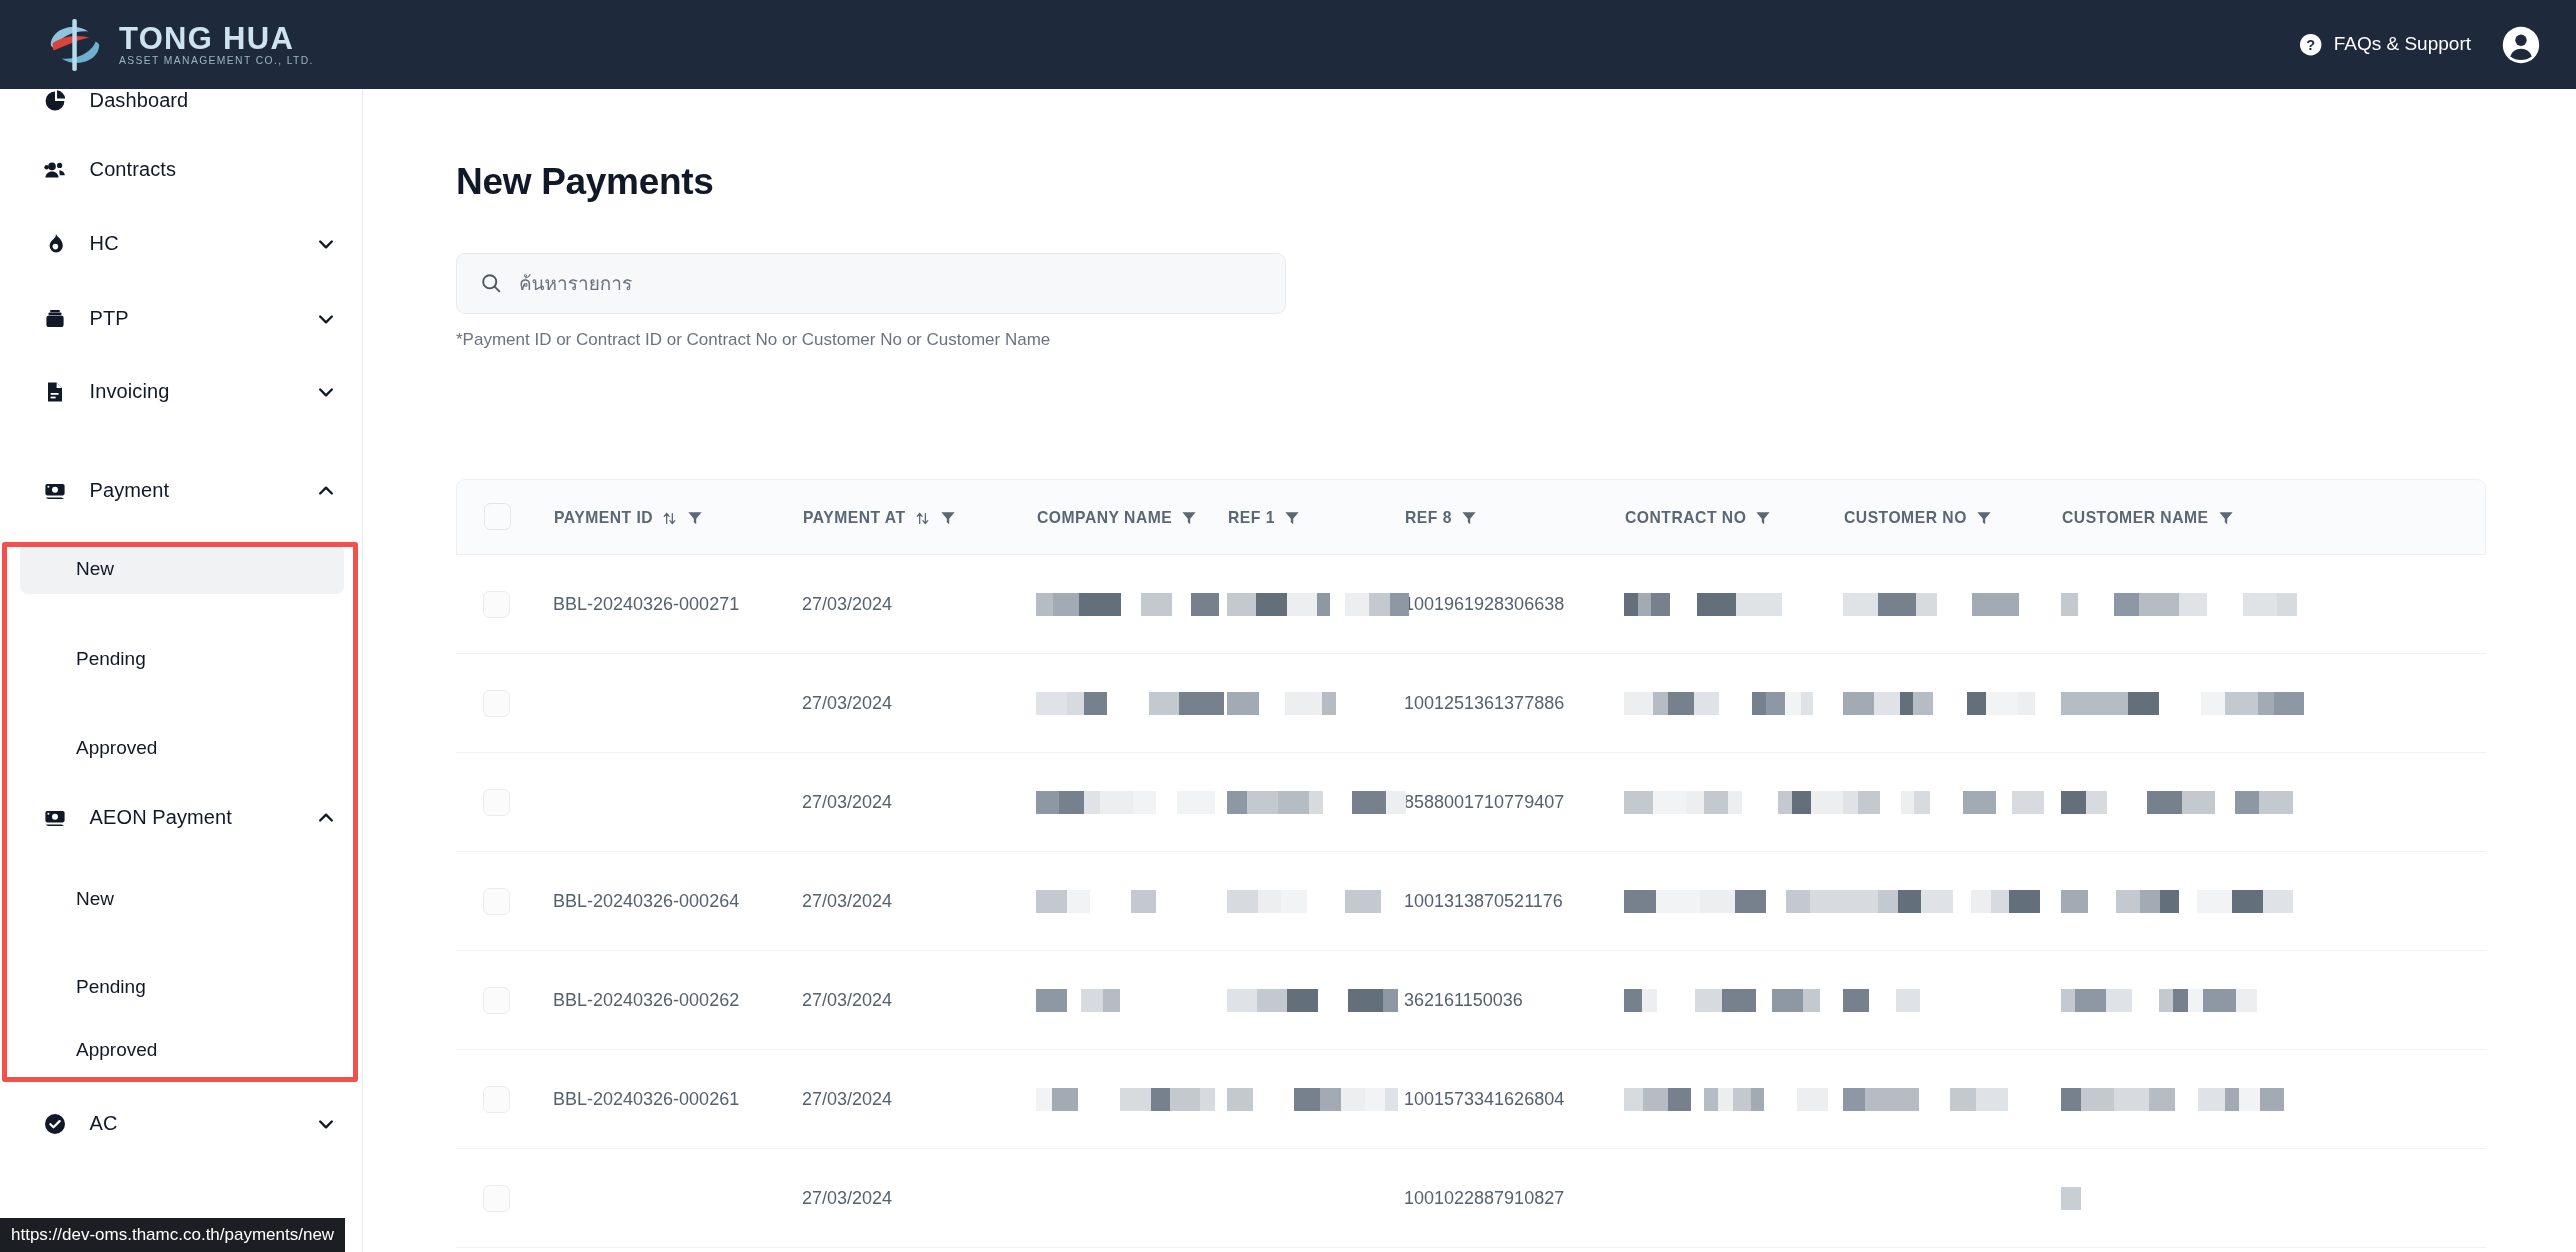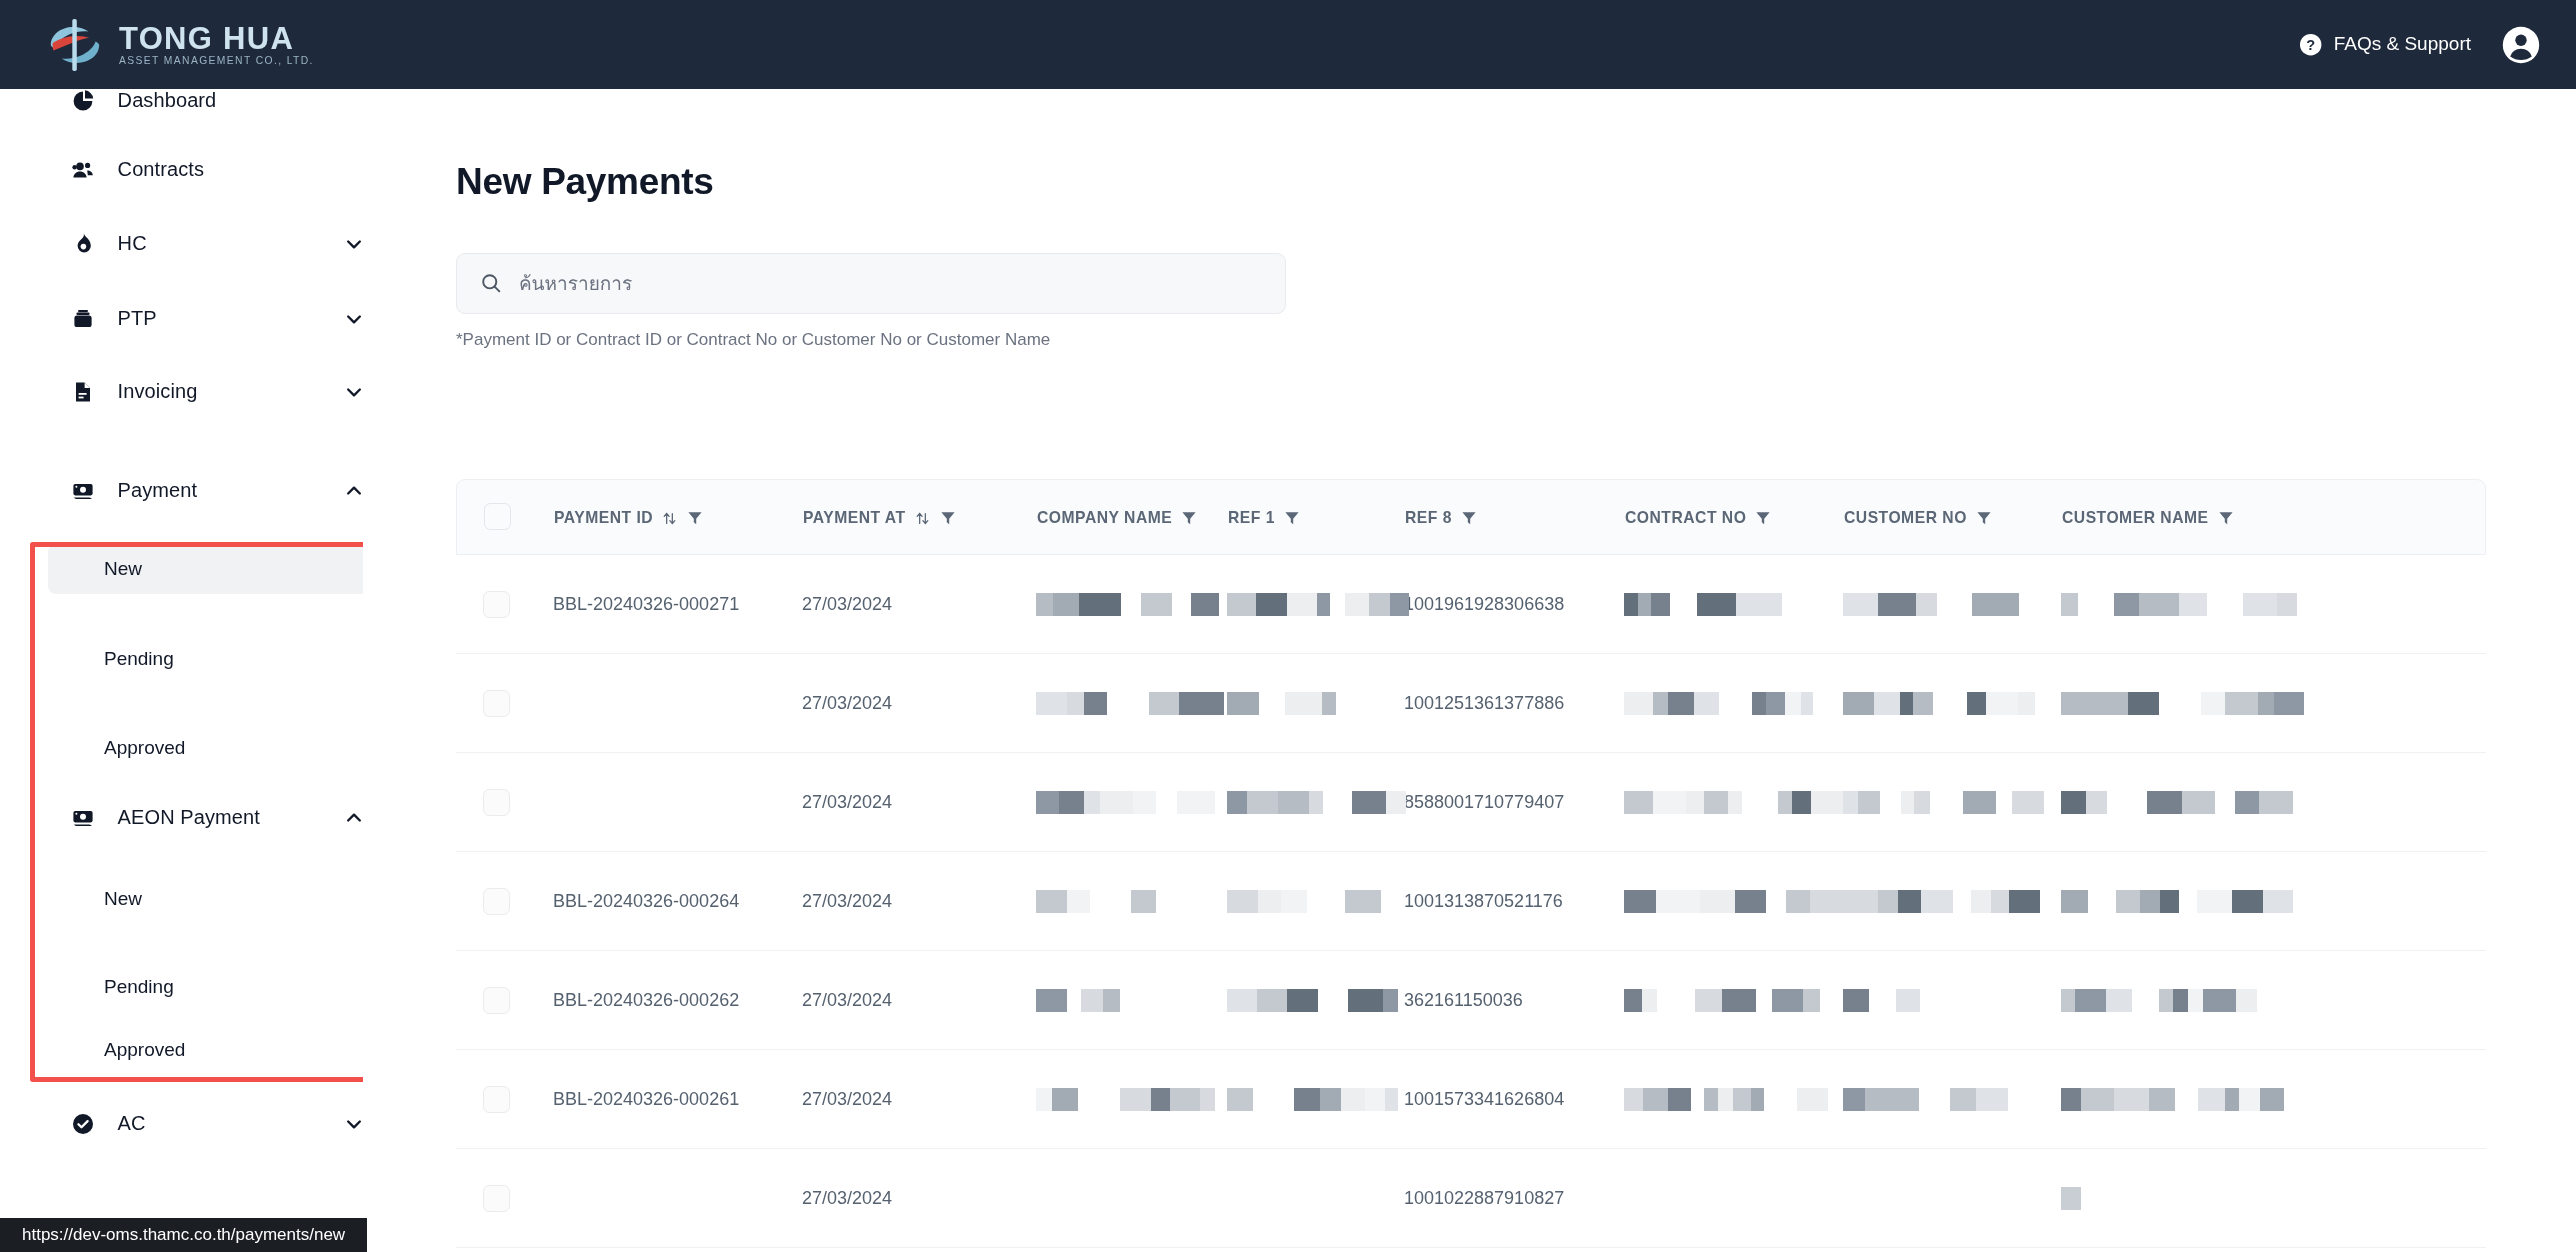--- a/index.html
+++ b/index.html
@@ -37,21 +37,20 @@
   }
   .faq-icon { width: 23.4px; height: 23.4px; flex: 0 0 auto; }
   .avatar-icon { width: 38px; height: 38px; cursor: pointer; }
 
   
   .sidebar {
     position: absolute; left: 0; top: 89px;
     width: 363px; height: 1164px;
     background: #ffffff;
     border-right: 1.8px solid #e9ecef;
-    margin-left: 28px;
   }
   .nav-item {
     position: absolute; left: 0; width: 363px; height: 45px;
     display: flex; align-items: center;
     padding-left: 41px; padding-right: 27px;
     cursor: pointer;
   }
   .nav-icon {
     width: 27px; height: 27px; flex: 0 0 auto;
     margin-right: 21.6px; display: flex;
@@ -150,21 +149,21 @@
   .redact { position: absolute; display: flex; align-items: center; height: 99px; }
   .blk { height: 23.4px; display: inline-block; }
   .gap { display: inline-block; height: 23.4px; }
 
   
   .statusbar {
     position: absolute; left: 0; bottom: 0;
     height: 34px; background: #1b1f24;
     color: #ffffff; font-size: 17px;
     display: flex; align-items: center;
-    padding: 0 22px;
+    padding: 0 11px;
     max-width: 467px;
   }
 </style>
 </head>
 <body>
 
 <div class="topbar">
   <div class="brand">
     <svg class="brand-logo" viewBox="0 0 62 58">
       <path d="M4 29c0-11 11-20 25-20 7 0 13 2 17 5-6-1-14 0-21 3-9 4-15 10-17 16-2-1-4-3-4-4z" fill="#8fc4dd"></path>

